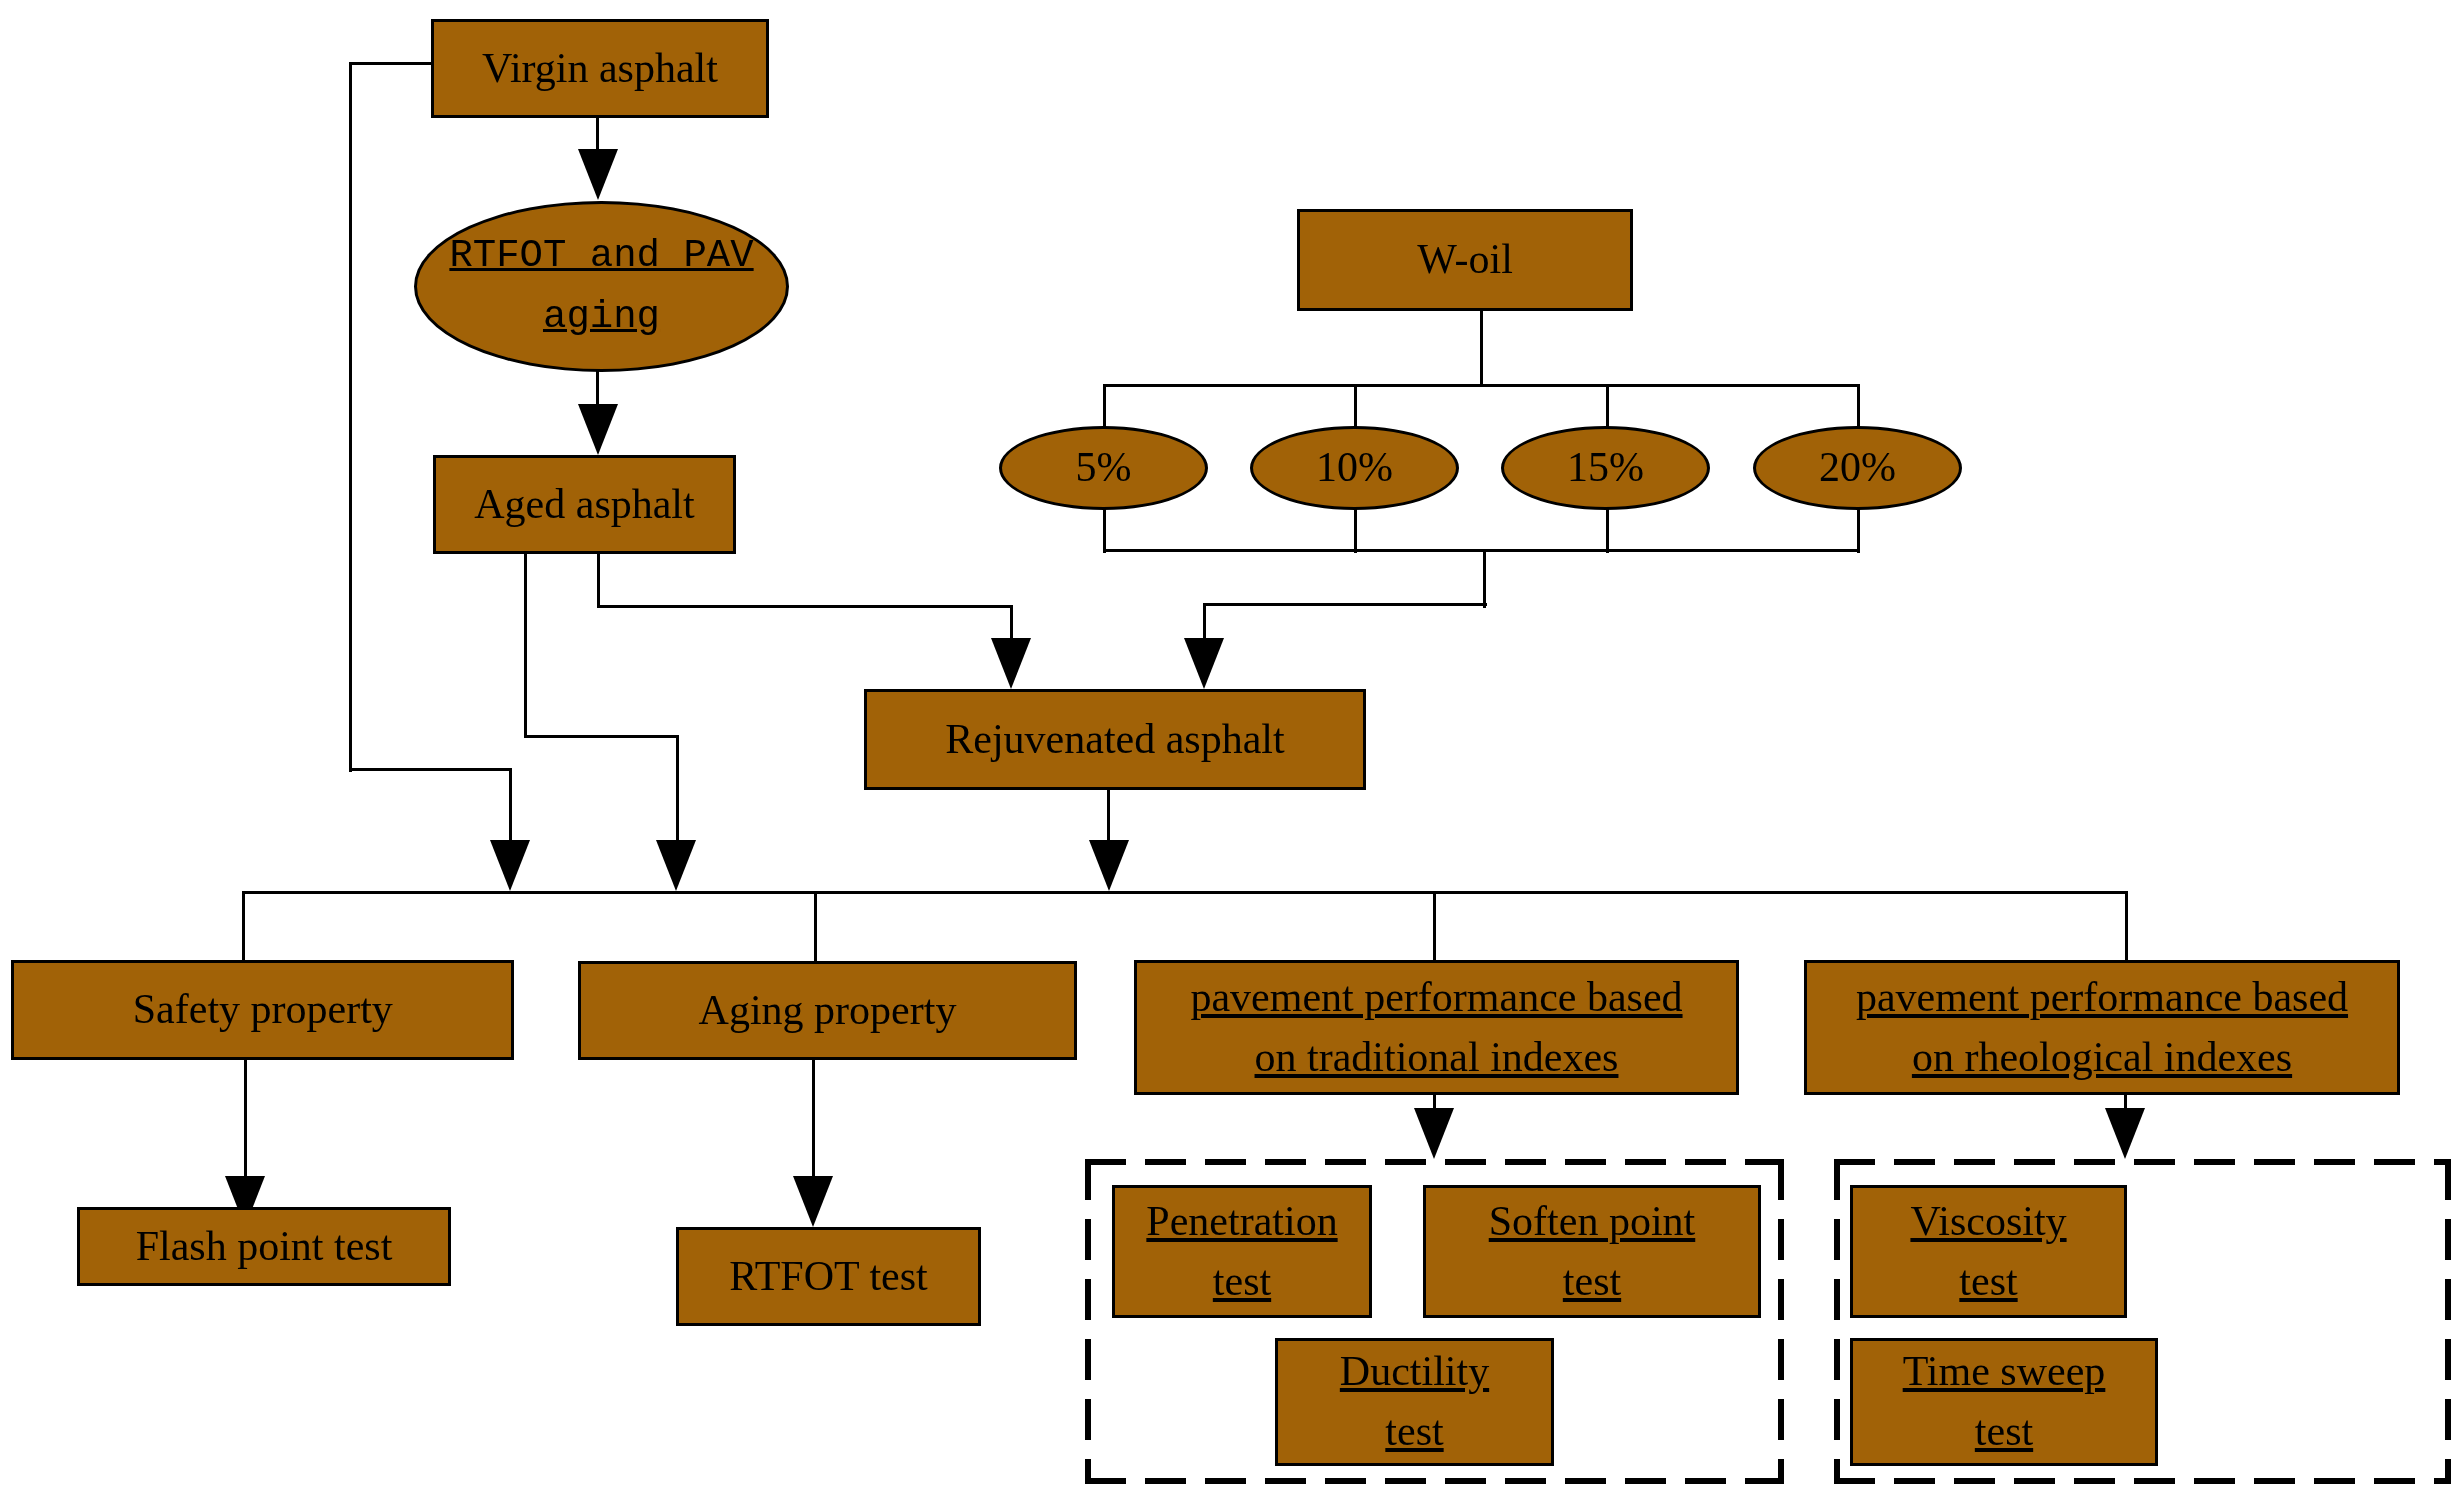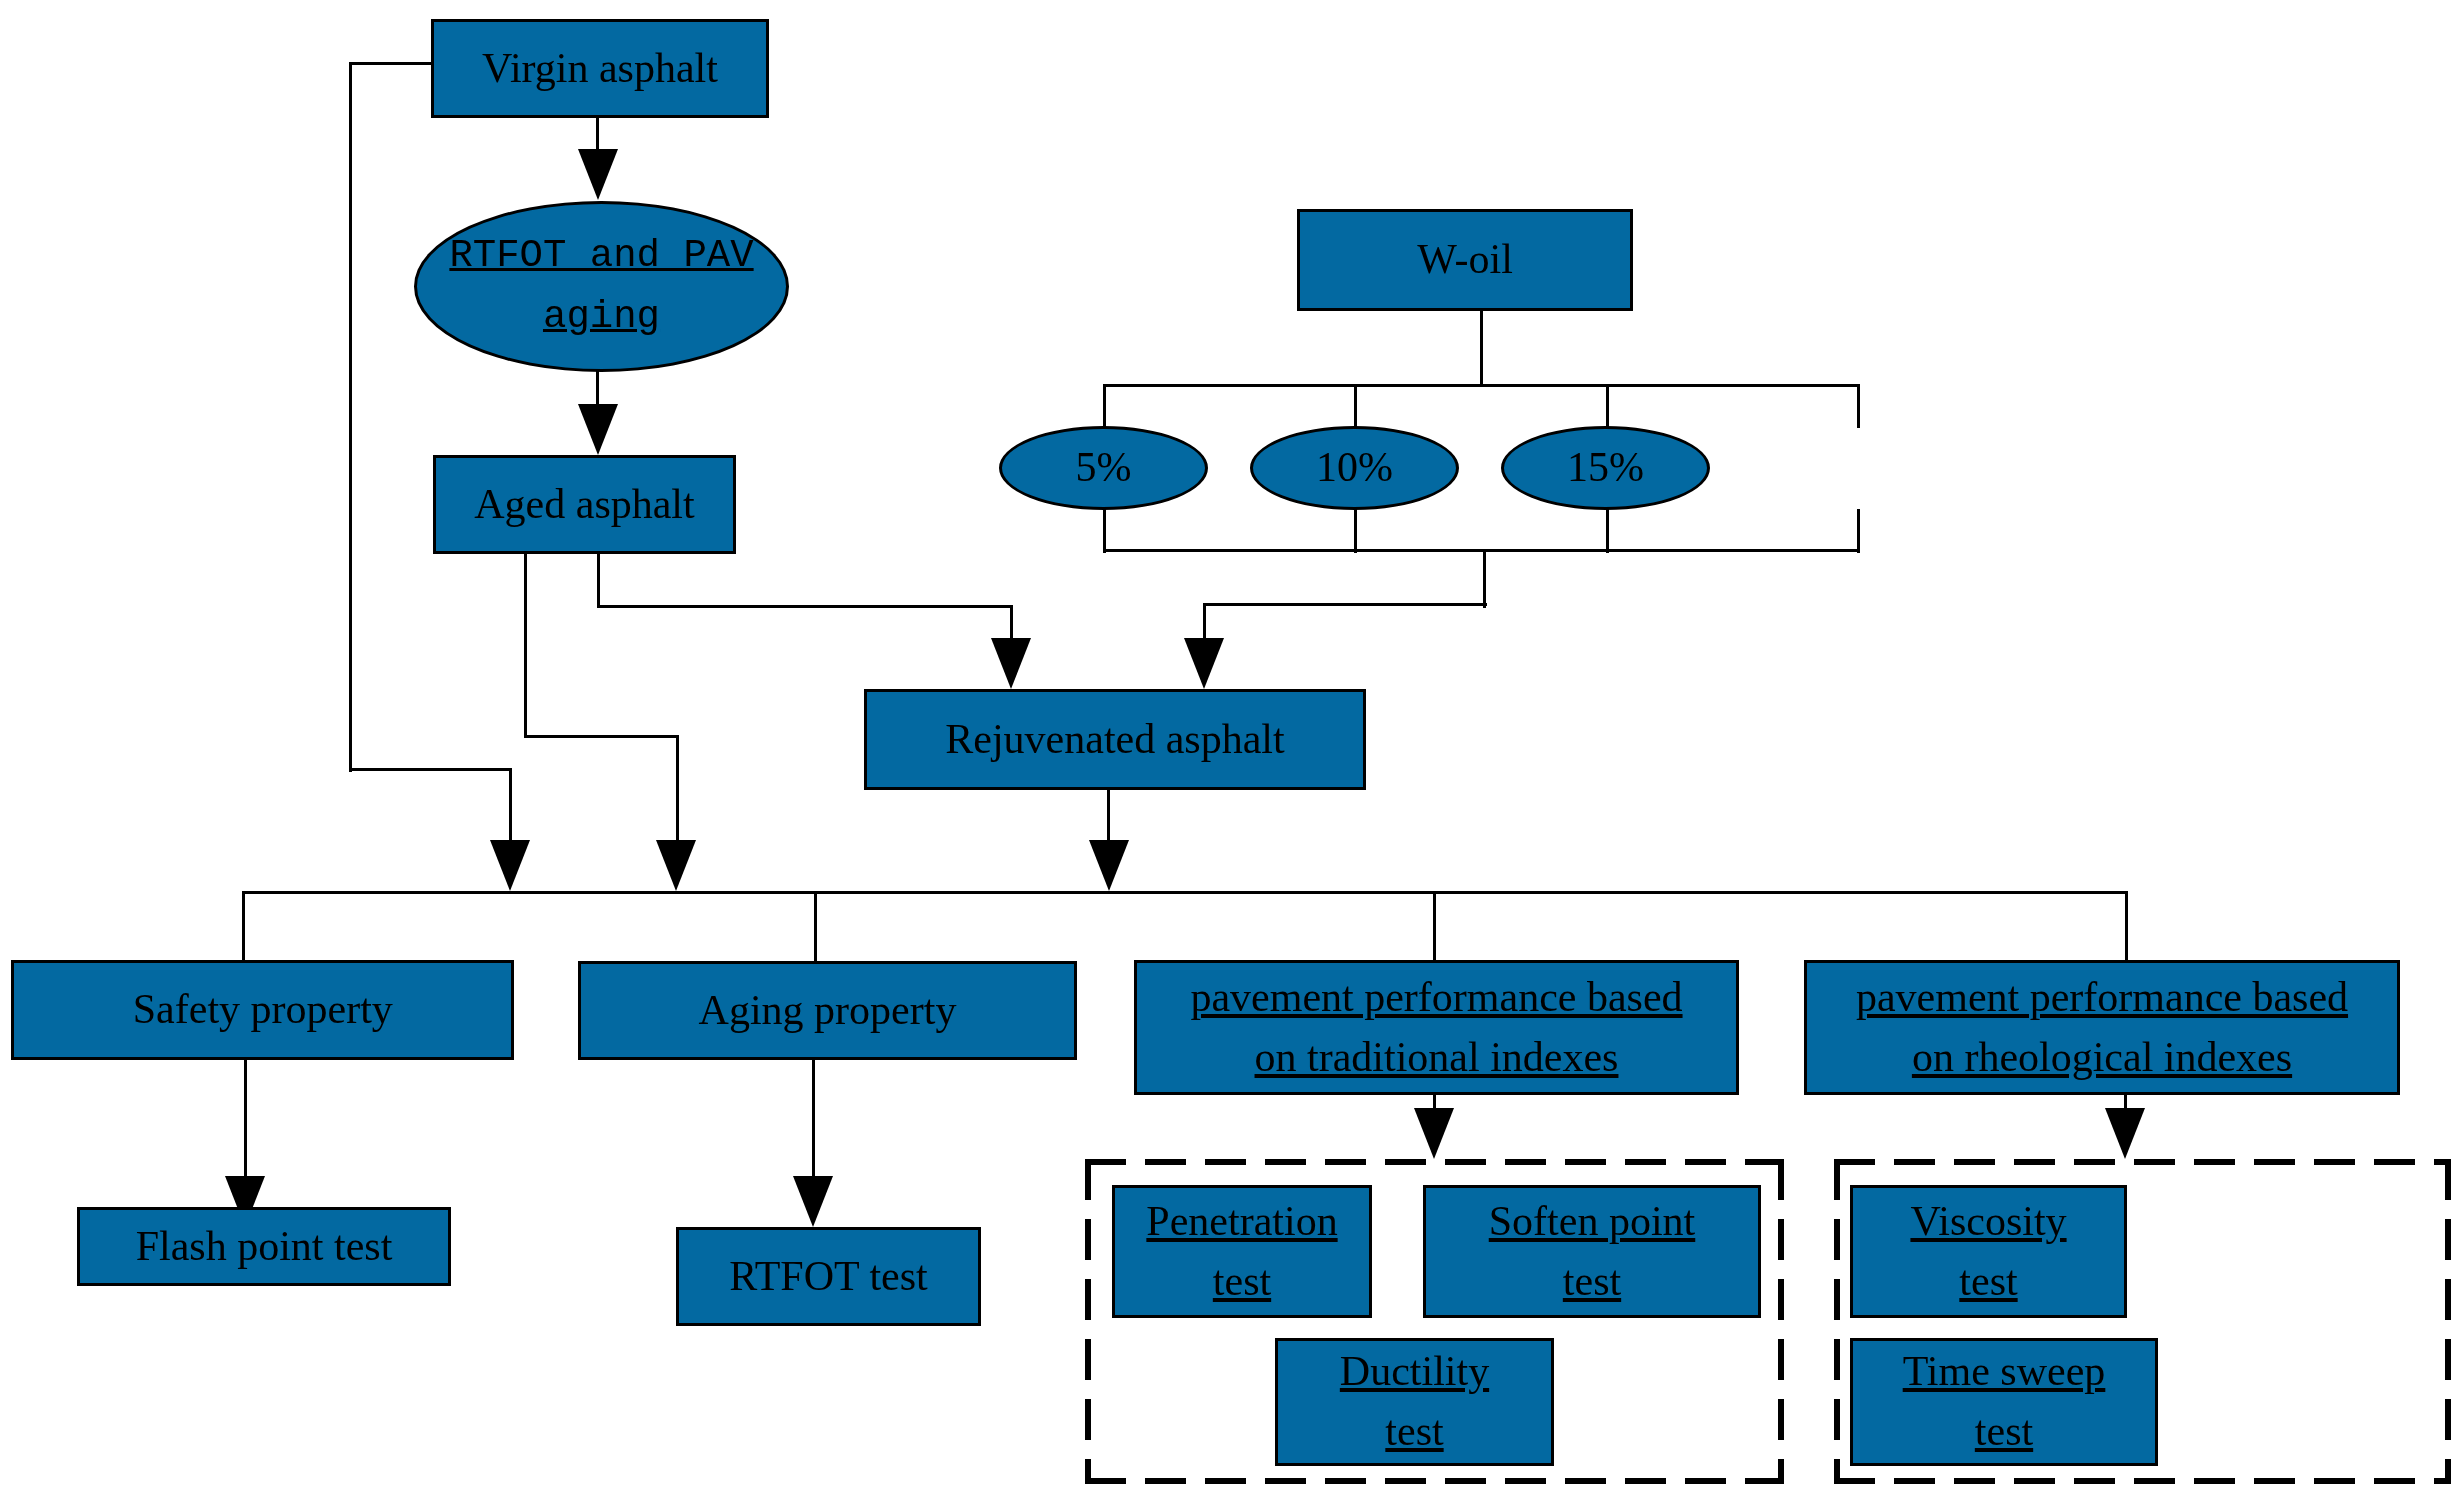--- a/index.html
+++ b/index.html
@@ -9,21 +9,21 @@
     position: relative;
     width: 2462px;
     height: 1508px;
     background: #ffffff;
     color: #000000;
     font-family: "Liberation Serif", serif;
   }
   .box {
     position: absolute;
     border: 3px solid #000000;
-    background: #0369a1;
+    background: #a16207;
     display: flex;
     flex-direction: column;
     align-items: center;
     justify-content: center;
     text-align: center;
     font-size: 42px;
     line-height: 1.42;
     color: #000000;
   }
   .ellipse { border-radius: 50%; }
@@ -130,20 +130,21 @@
     <span>aging</span>
   </div>
 
   <div class="box" style="left:433px;top:455px;width:303px;height:99px">Aged asphalt</div>
 
   <div class="box" style="left:1297px;top:209px;width:336px;height:102px">W-oil</div>
 
   <div class="box ellipse" style="left:999px;top:426px;width:209px;height:84px">5%</div>
   <div class="box ellipse" style="left:1250px;top:426px;width:209px;height:84px">10%</div>
   <div class="box ellipse" style="left:1501px;top:426px;width:209px;height:84px">15%</div>
+  <div class="box ellipse" style="left:1753px;top:426px;width:209px;height:84px">20%</div>
 
   <div class="box" style="left:864px;top:689px;width:502px;height:101px">Rejuvenated asphalt</div>
 
   <div class="box" style="left:11.3px;top:960px;width:503px;height:100px">Safety property</div>
 
   <div class="box" style="left:578px;top:961px;width:499px;height:99px">Aging property</div>
 
   <div class="box" style="left:1134px;top:960px;width:605px;height:135px">
     <span>pavement performance based</span>
     <span>on traditional indexes</span>

